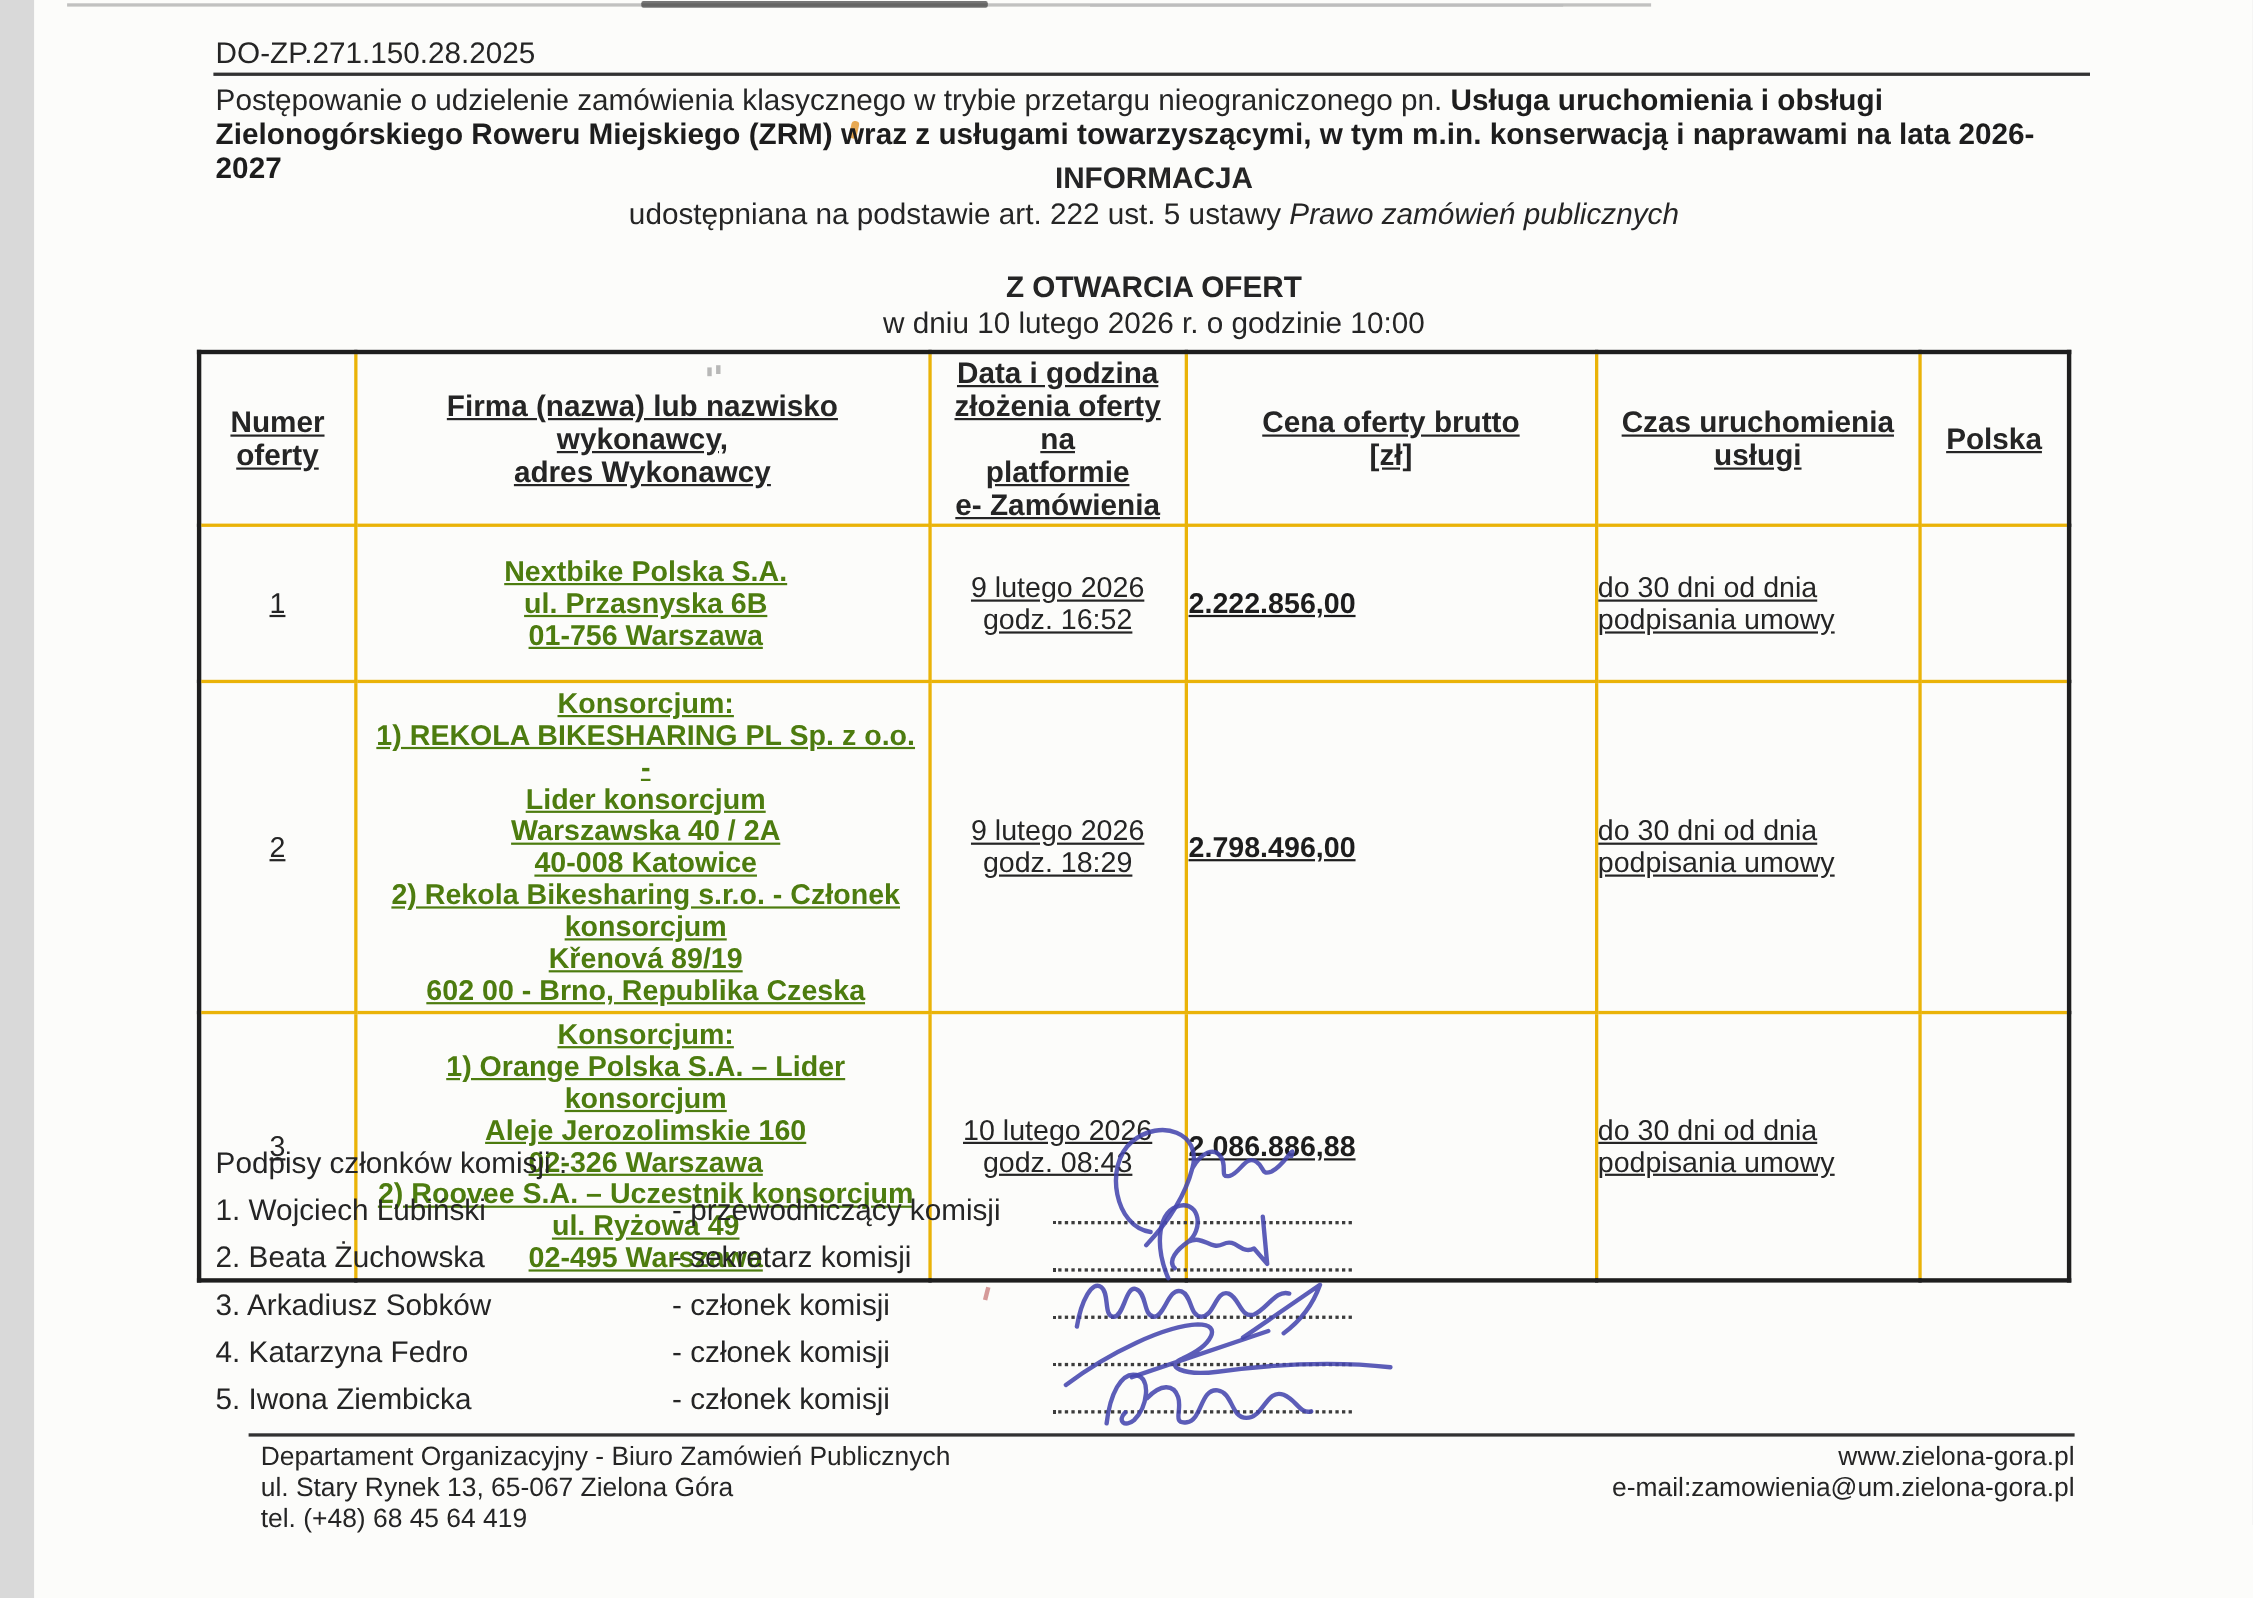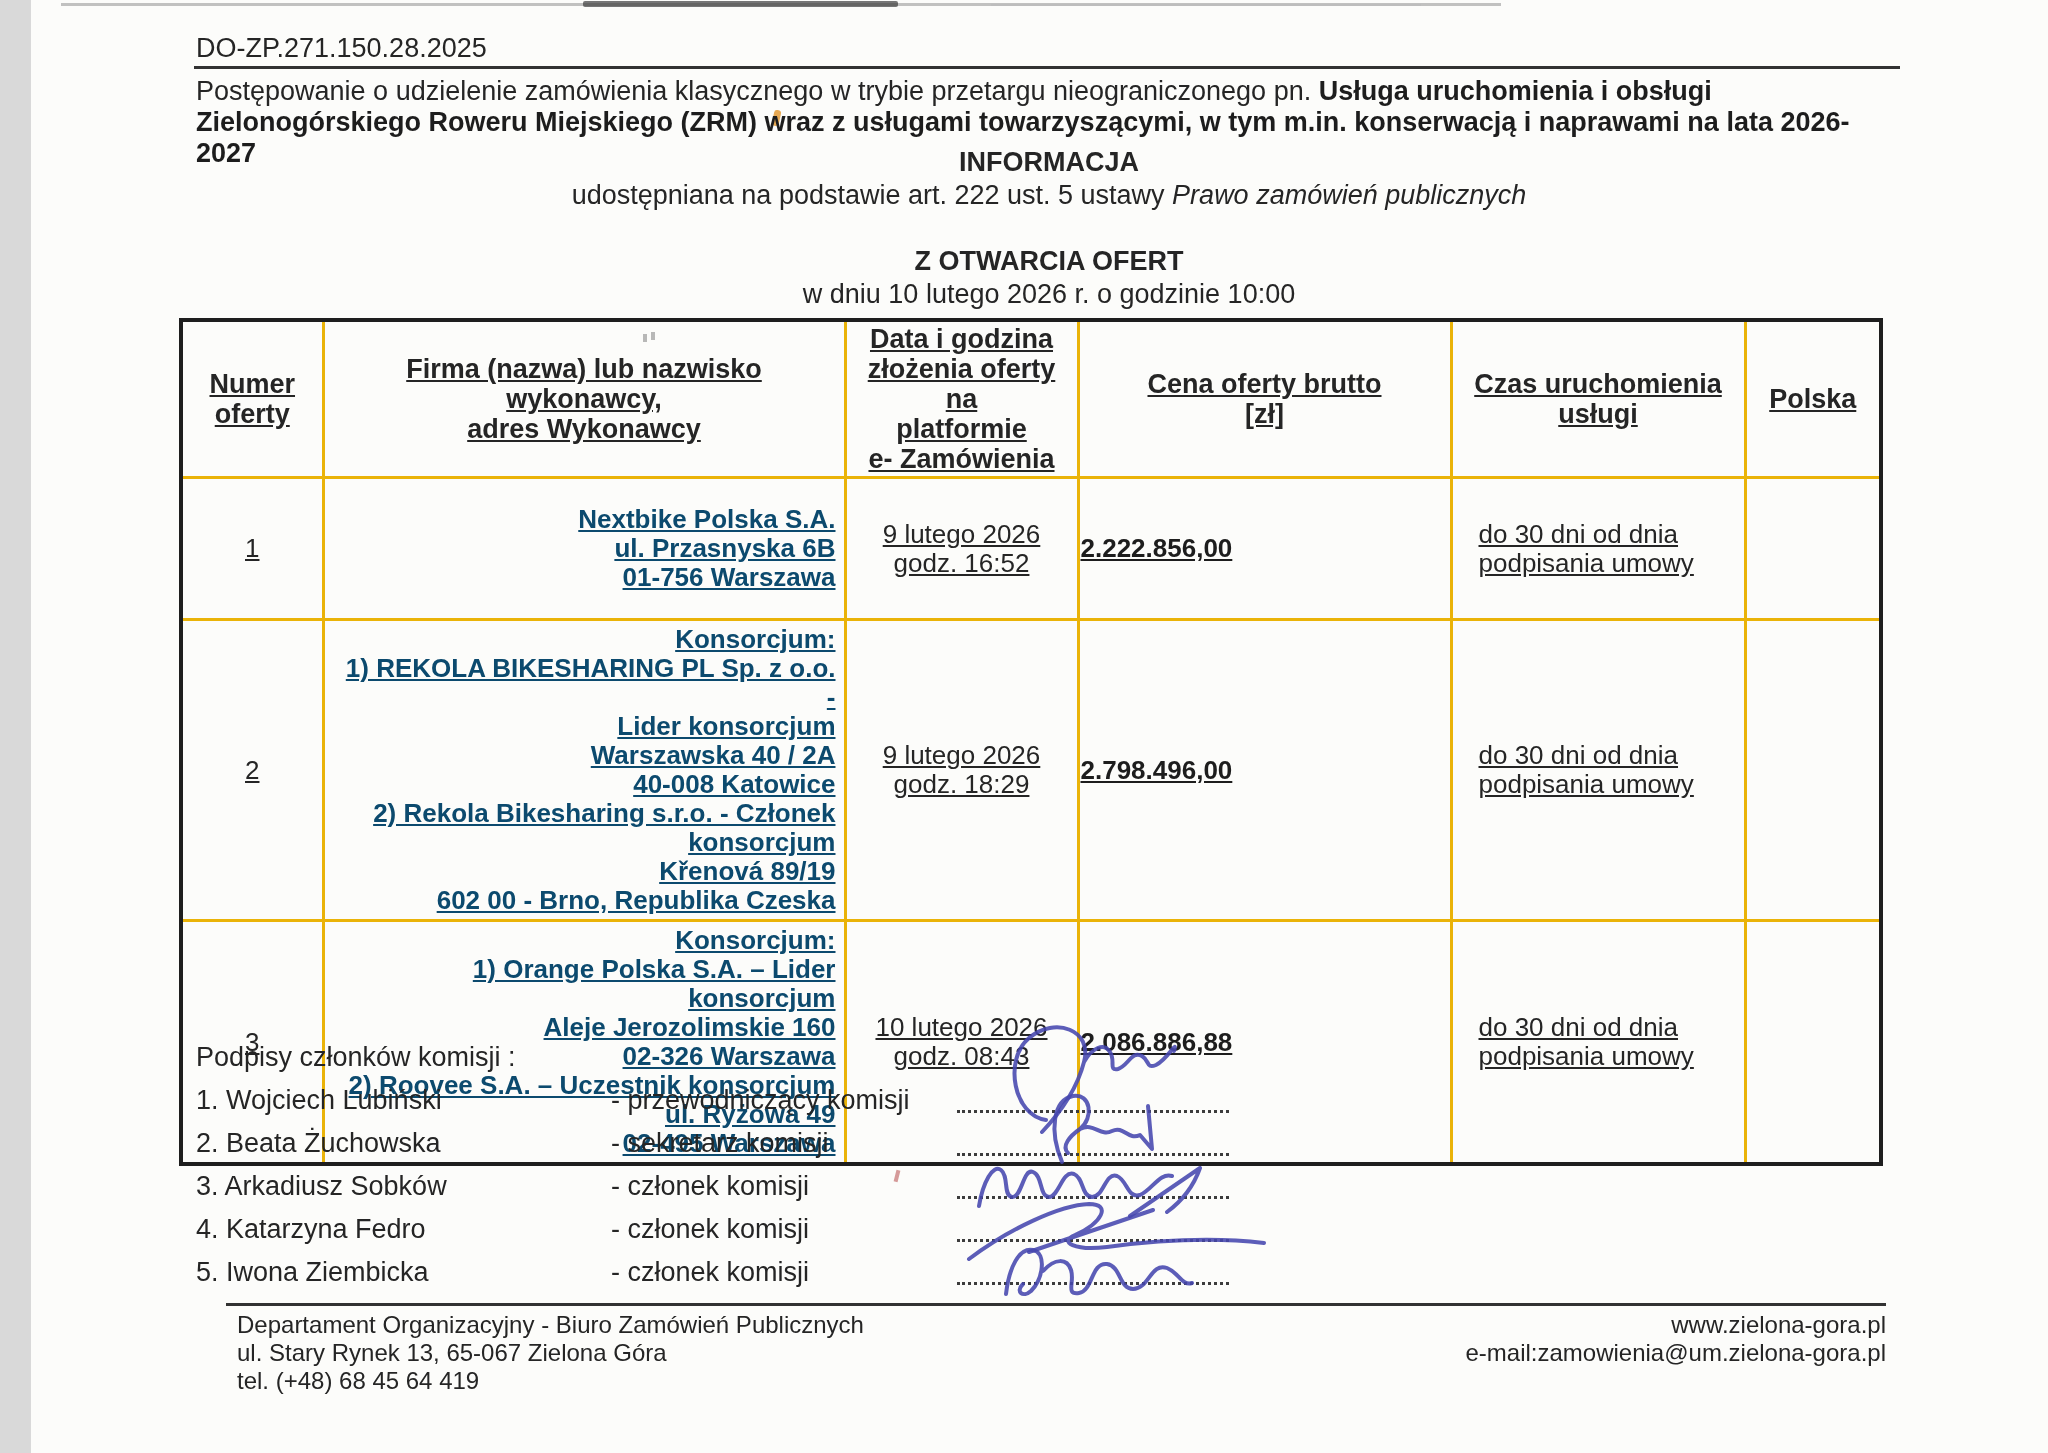--- a/index.html
+++ b/index.html
@@ -36,24 +36,24 @@
     position:absolute; left:148px; top:318px; width:1700px;
     border-collapse:collapse; table-layout:fixed;
     border:4px solid #1e1e1e;
   }
   table.offers th, table.offers td {
     border:3px solid #eab308; vertical-align:middle; overflow:hidden;text-decoration:underline;
   }
   table.offers th { font-size:27px; line-height:30px; font-weight:bold; text-align:center; padding:2px; }
   table.offers td { font-size:26px; line-height:29px; }
   td.c-number { text-align:center; }
-  td.c-company { text-align:right; padding:4px 8px 4px 14px; font-weight:bold; color:#0c4a6e; }
+  td.c-company { text-align:center; padding:4px 8px 4px 14px; font-weight:bold; color:#4d7c0f; }
   td.c-date { text-align:center; }
   td.c-price { text-align:left; font-weight:bold; font-size:27px; color:#1d1d1d; }
-  td.c-time { text-align:left; padding-left:26px; padding-right:8px; }
+  td.c-time { text-align:left; padding-left:0; padding-right:8px; }
   td.c-remarks { }
 
   
   .sig-heading { position:absolute; left:165px; top:1042px; font-size:27px; }
   .sig-rows { position:absolute; left:165px; top:1080px; width:1040px; }
   .sig-row { position:relative; height:43px; font-size:27px; }
   .sig-name { position:absolute; left:0; bottom:7px; width:410px; }
   .sig-role { position:absolute; left:415px; bottom:7px; width:340px; }
   .sig-dots { position:absolute; left:761px; bottom:10px; width:272px; height:4px;
               border-bottom:3px dotted #3c3c3c; }

